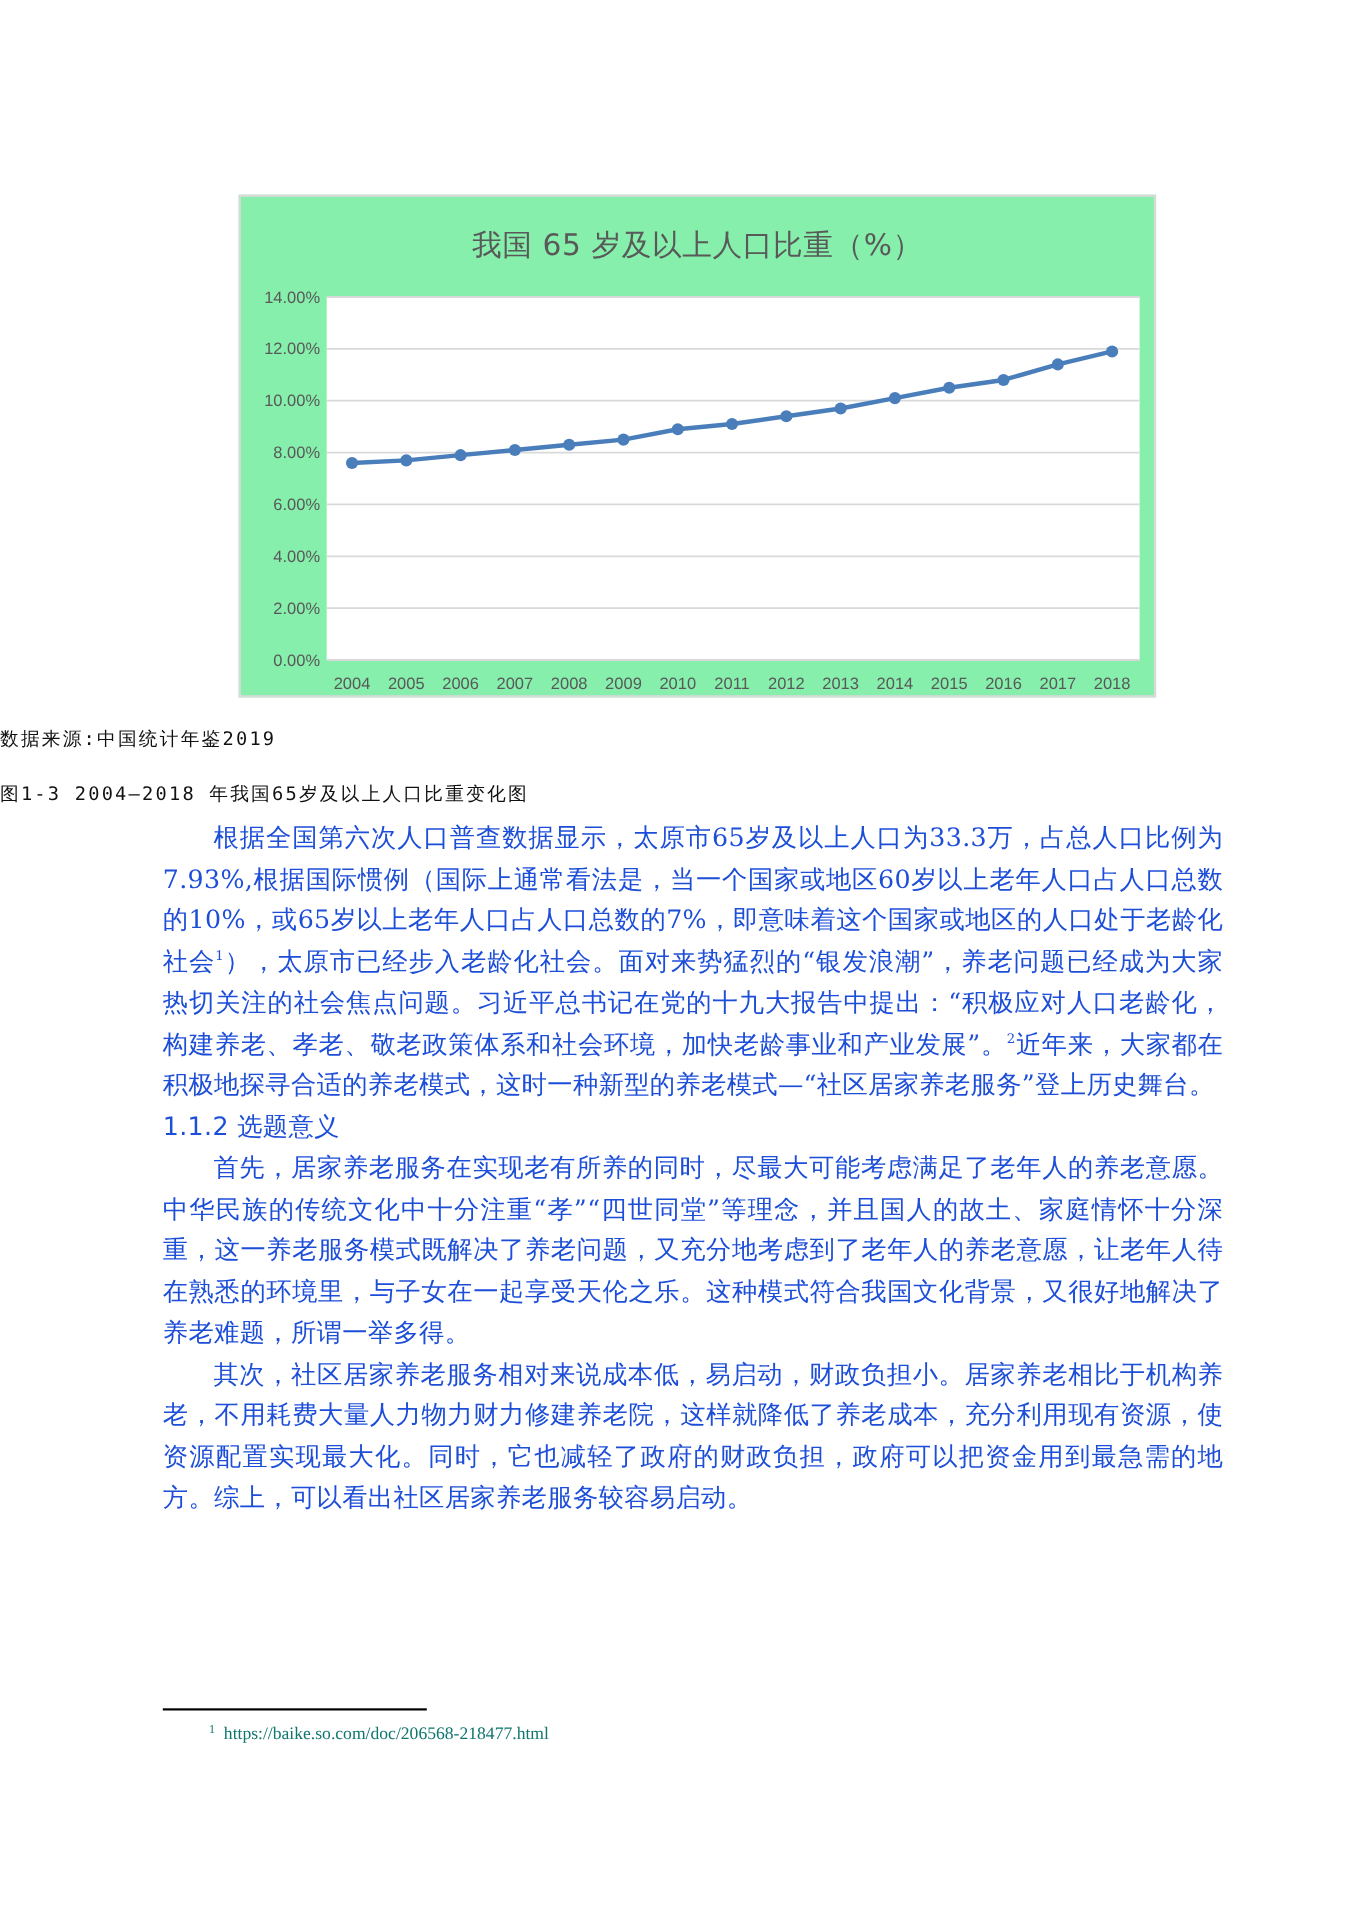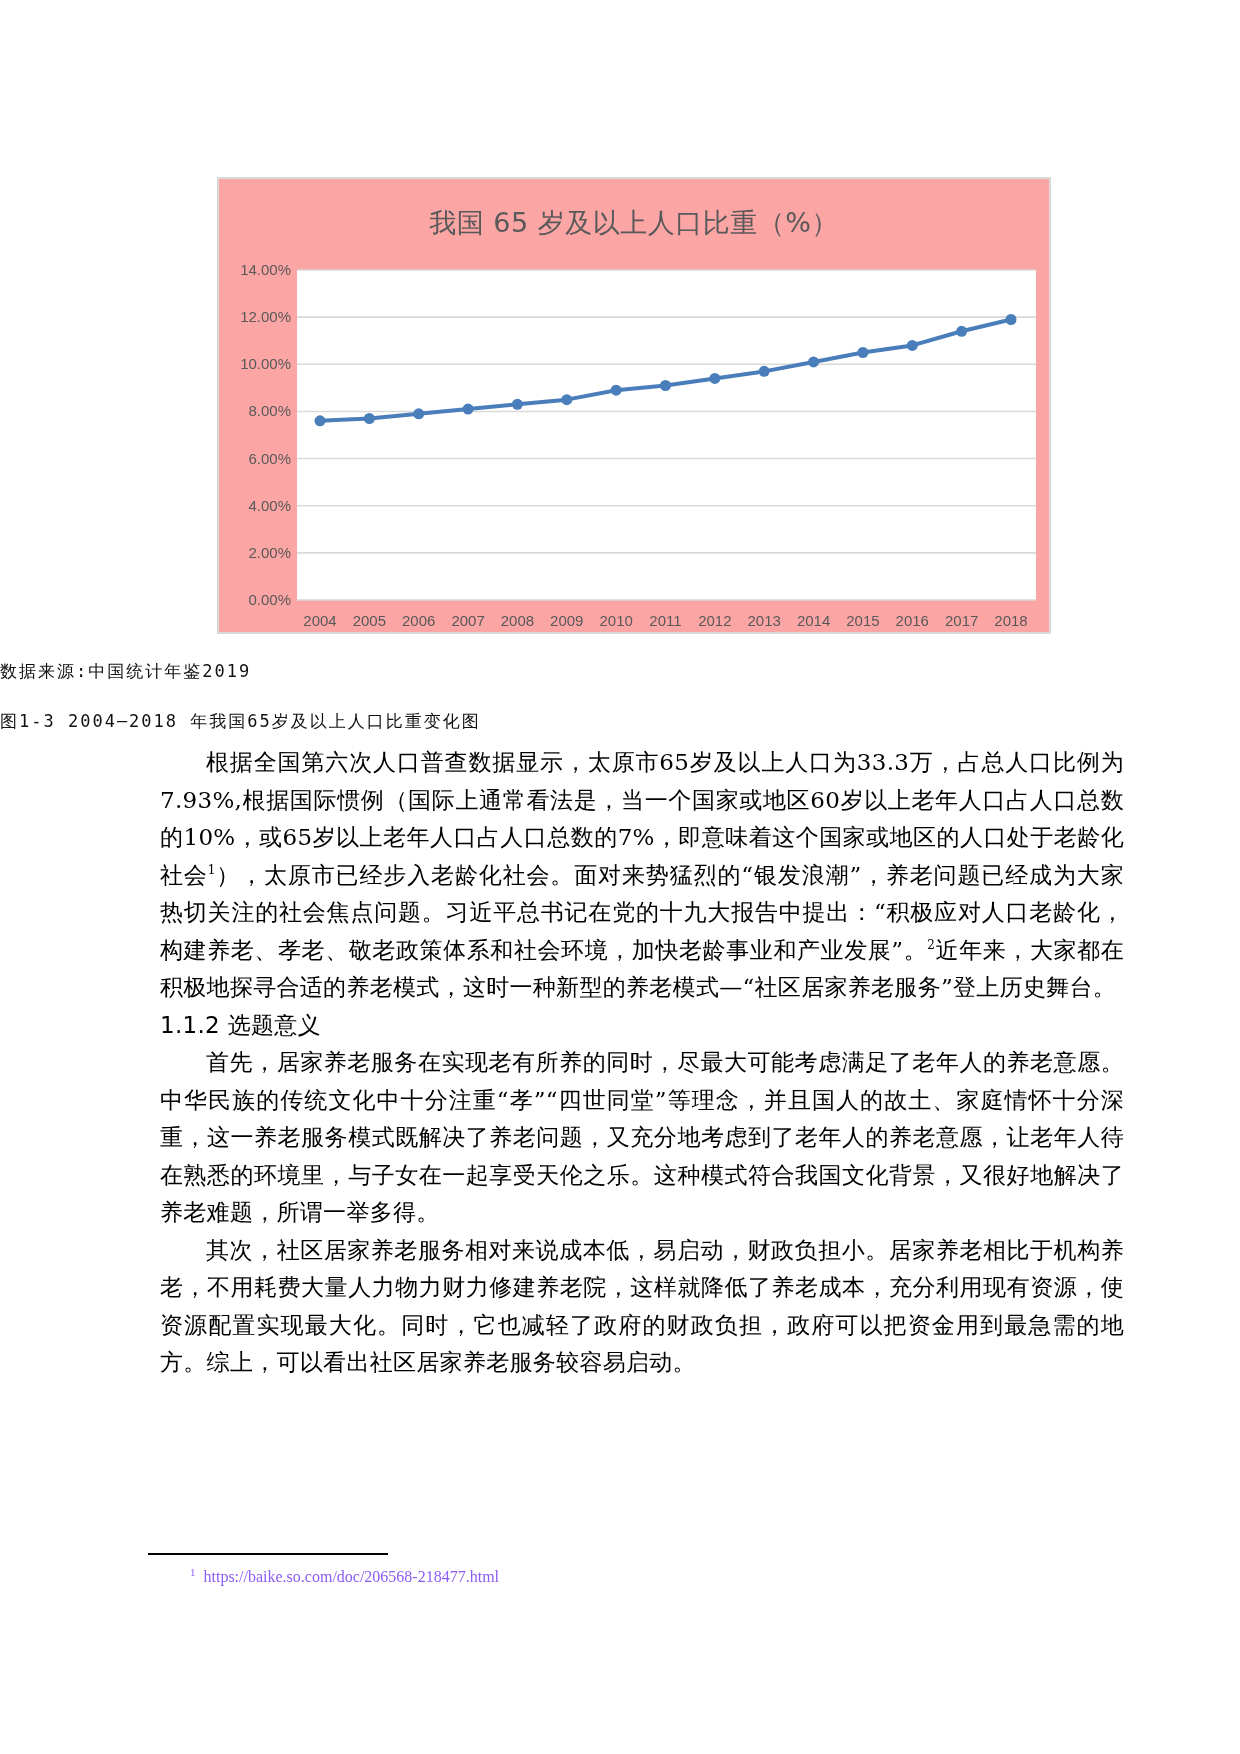--- a/index.html
+++ b/index.html
@@ -1,47 +1,47 @@
 <!DOCTYPE html>
 <html><head>
 <meta charset="utf-8">
 <style>
   html, body { margin: 0; padding: 0; background: #ffffff; }
   body { width: 1240px; height: 1754px; position: relative; overflow: hidden;
          font-family: "DejaVu Serif", "Liberation Serif", serif; color: #000; }
 
   
   .chart-frame { position: absolute; left: 217px; top: 177px; width: 830px; height: 453px;
-                 border: 2px solid #d9d9d9; background: #fca5a5; }
+                 border: 2px solid #d9d9d9; background: #86efac; }
   .chart-title { position: absolute; left: 0; right: 0; top: 26px; text-align: center;
                  font-family: "DejaVu Sans", "Liberation Sans", sans-serif; font-size: 27px;
                  color: #595959; letter-spacing: 0.5px; }
   .chart-svg { position: absolute; left: 0; top: 0; }
   .ytick { font-family: "Liberation Sans", "DejaVu Sans", sans-serif; font-size: 15px; fill: #595959; }
   .xtick { font-family: "Liberation Sans", "DejaVu Sans", sans-serif; font-size: 15px; fill: #595959; }
 
   
   .caption { position: absolute; left: 0; width: 1240px; text-align: left;
              font-family: "DejaVu Sans Mono", "Liberation Mono", monospace; font-size: 17px;
              letter-spacing: 2px; color: #111; }
 
   
   .body-block { position: absolute; left: 148px; width: 964px;
                 font-family: "DejaVu Serif", "Liberation Serif", serif; font-size: 23px;
-                line-height: 37.5px; color: #000000; text-align: justify; letter-spacing: 0.3px; margin-left: 12px; }
+                line-height: 37.5px; color: #1d4ed8; text-align: justify; letter-spacing: 0.3px; }
   .para { margin: 0; text-indent: 2em; }
   .section-heading { margin: 0; font-family: "DejaVu Sans", "Liberation Sans", sans-serif;
                      font-weight: normal; font-size: 23px; line-height: 37.5px; text-indent: 0; }
   sup.fn { font-size: 12px; vertical-align: 9px; line-height: 0; }
 
   
   .fn-rule { position: absolute; left: 148px; top: 1553px; width: 240px; height: 2px; background: #000; }
   .footnotes { position: absolute; left: 190px; top: 1560px; width: 900px;
                font-family: "Liberation Serif", "DejaVu Serif", serif; font-size: 16px;
-               line-height: 25px; color: #8b5cf6; }
+               line-height: 25px; color: #0f766e; }
   .footnotes .fn-num { font-size: 11px; vertical-align: 6px; margin-right: 8px; }
 </style>
 </head>
 <body>
 
 <div class="chart-frame">
   <div class="chart-title">我国 65 岁及以上人口比重（%）</div>
   <svg class="chart-svg" id="chart-svg" width="830" height="453">
     <rect id="plot-bg" fill="#ffffff" x="78" y="91" width="739" height="330"></rect>
     <g id="grid">

